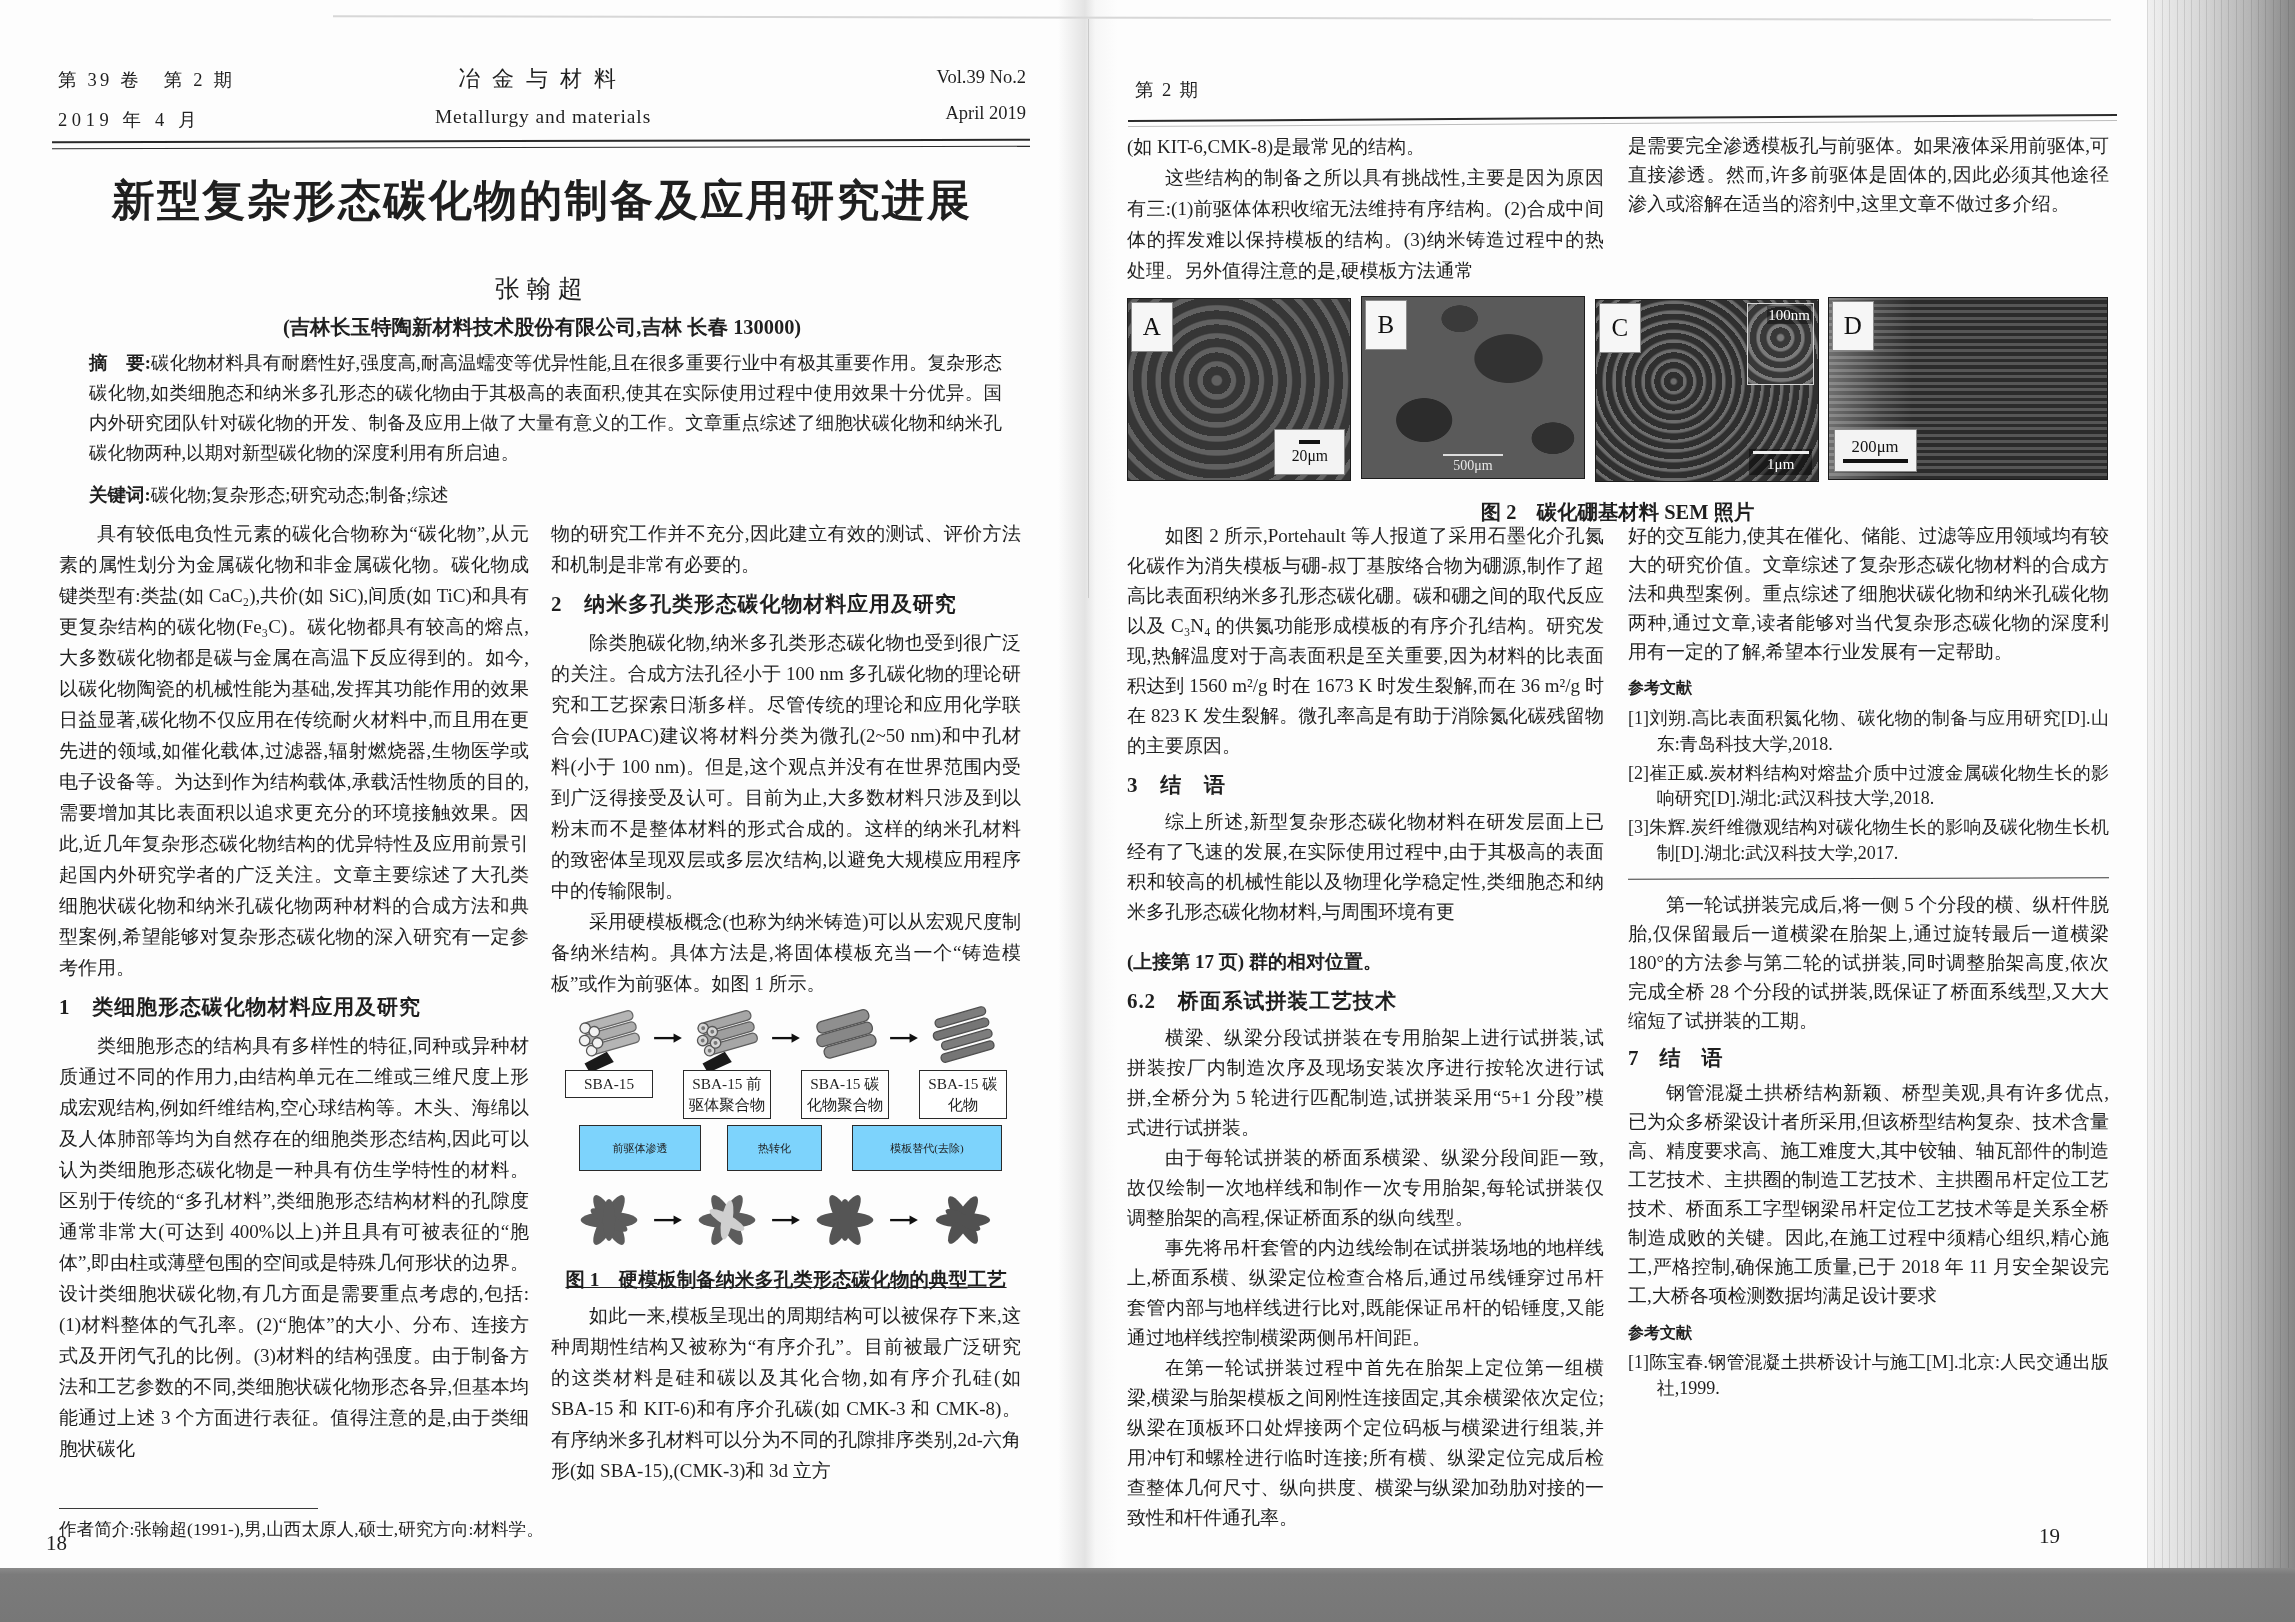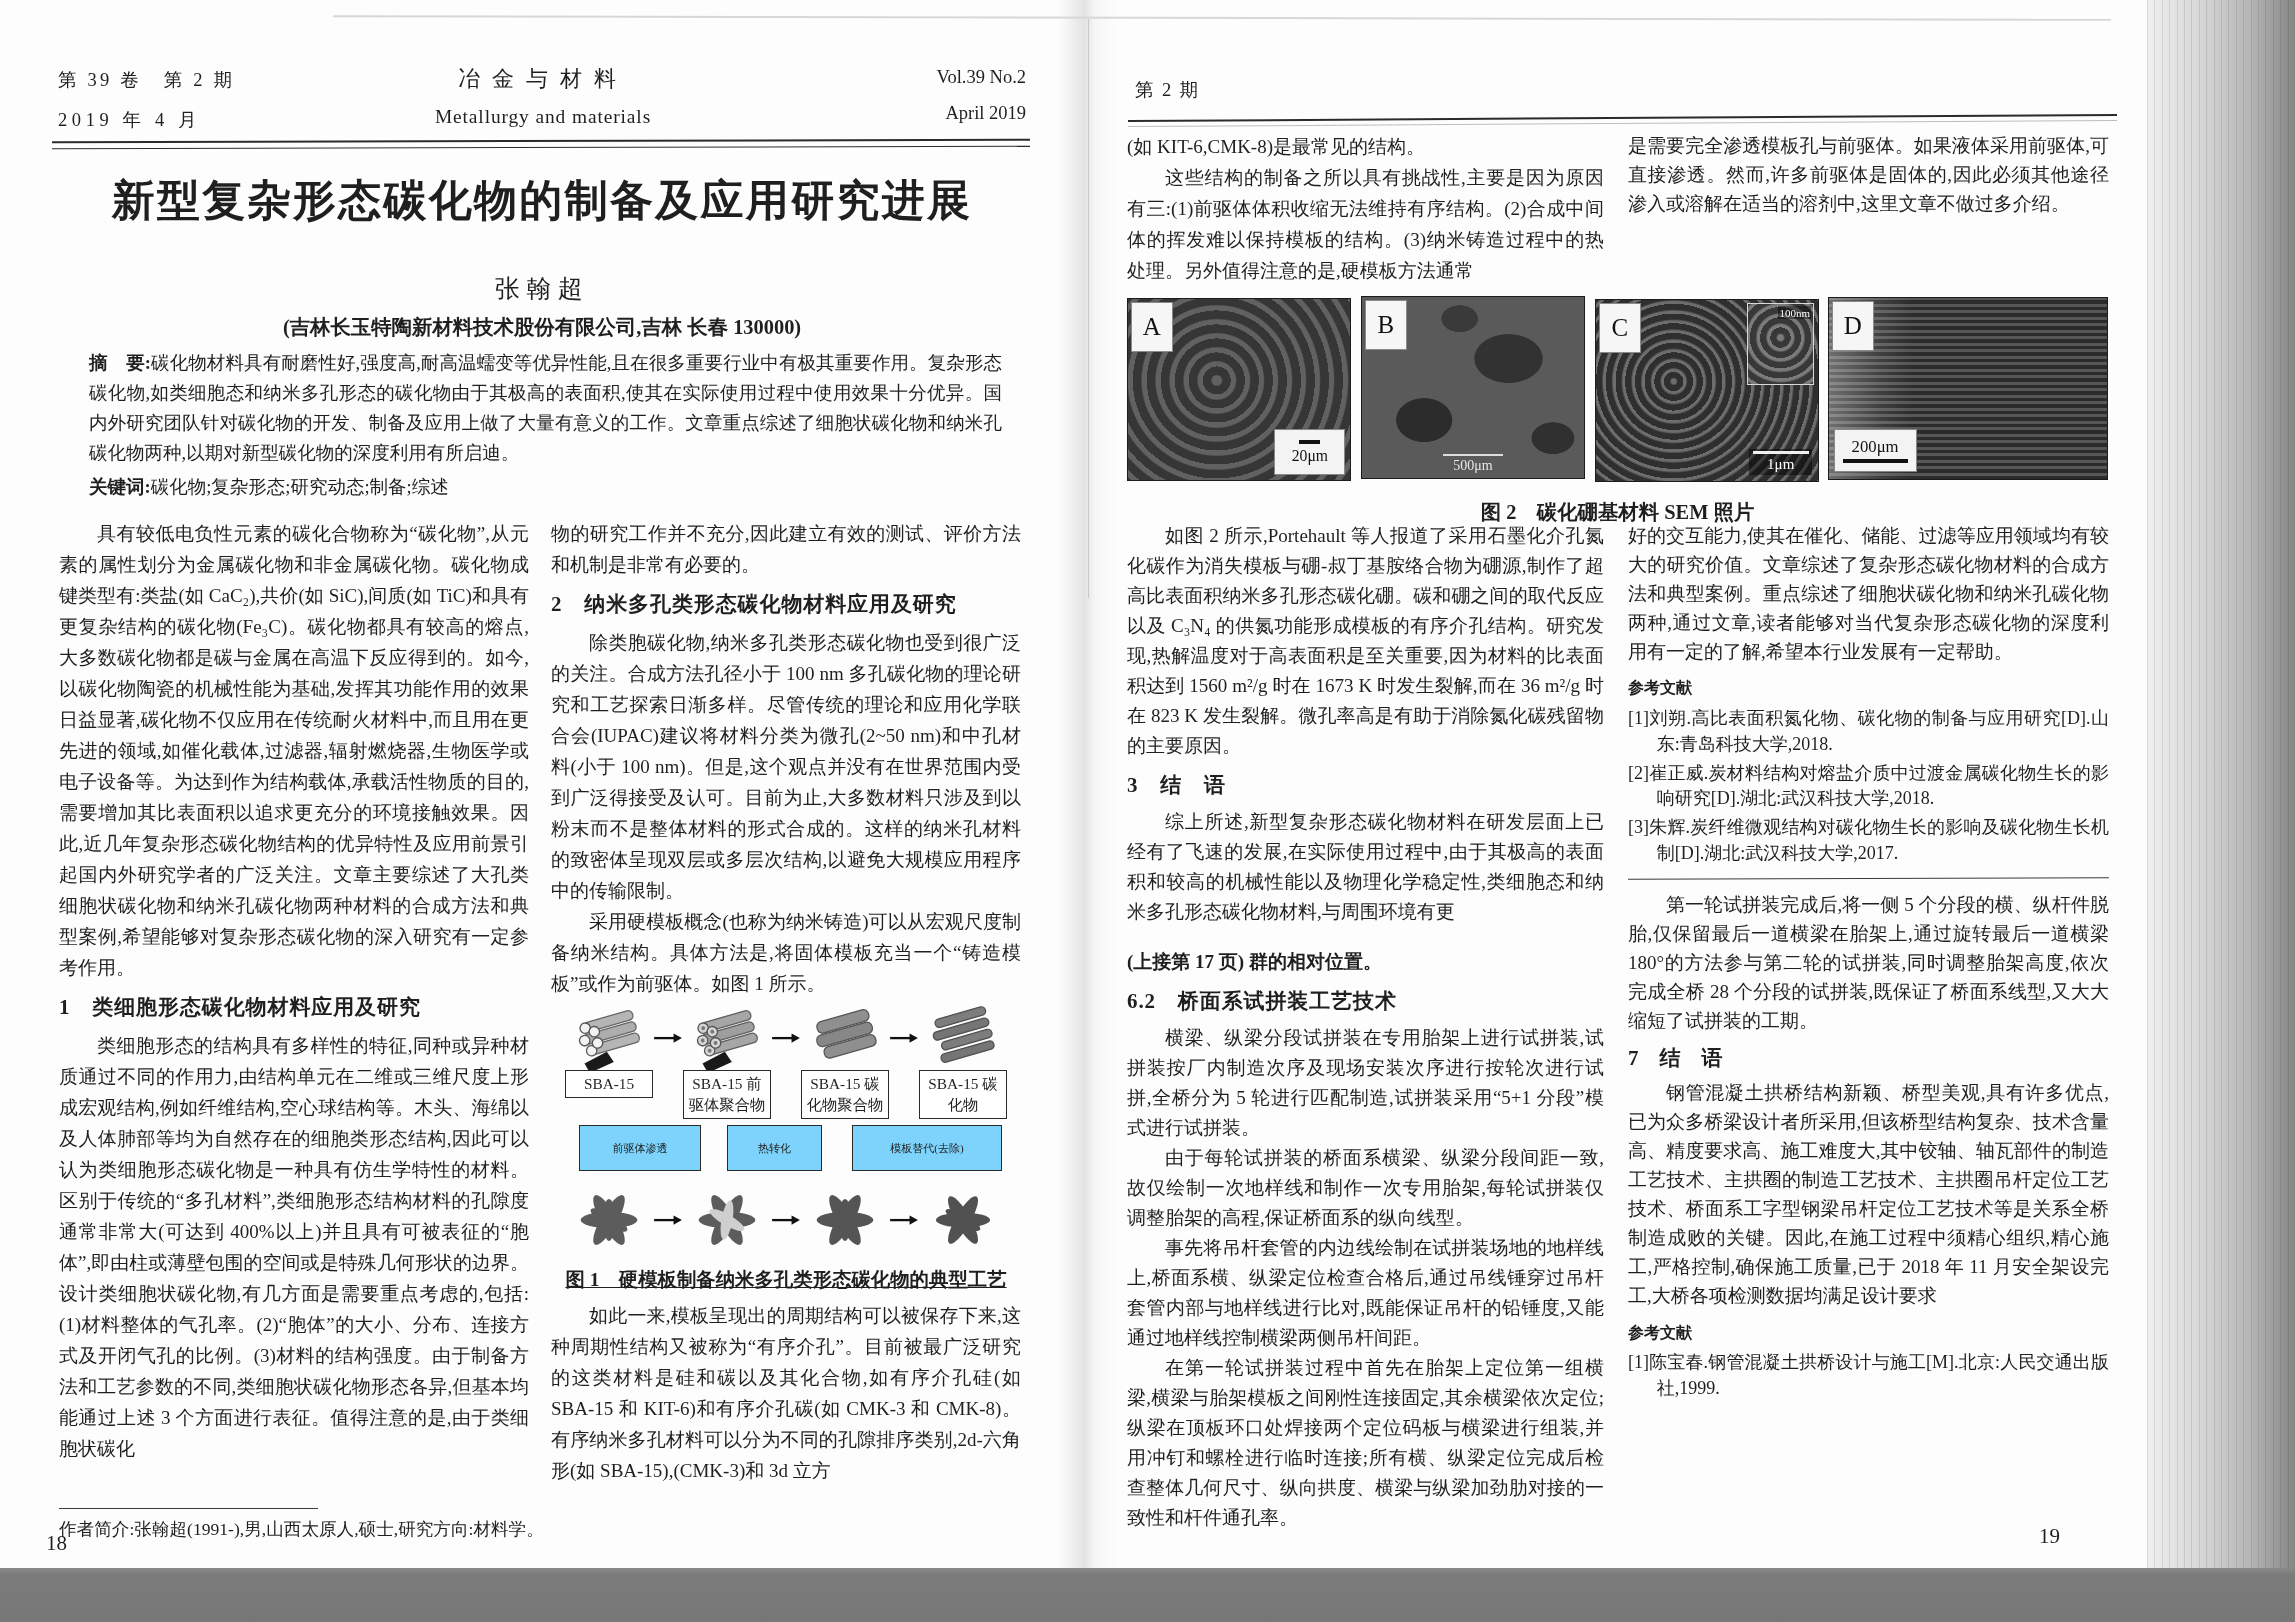--- a/index.html
+++ b/index.html
@@ -37,21 +37,21 @@
   .lp-h-center .en{font-size:19.4px;margin-top:12px;letter-spacing:0.9px;}
   .lp-h-right{position:absolute;right:1.9px;top:2.8px;text-align:right;}
   .lp-h-right div:last-child{margin-top:15.7px;}
   .rule-a{position:absolute;left:52px;top:140px;width:978px;height:2.3px;background:#2b2b2b;transform:rotate(-0.15deg);}
   .rule-b{position:absolute;left:52px;top:147px;width:978px;height:0.9px;background:#2b2b2b;transform:rotate(-0.15deg);}
   .lp-title{position:absolute;left:56px;top:172px;width:972px;text-align:center;
     font-size:43px;font-weight:bold;letter-spacing:2.3px;}
   .lp-author{position:absolute;left:56px;top:272px;width:972px;text-align:center;font-size:25px;letter-spacing:6.5px;}
   .lp-affil{position:absolute;left:56px;top:313px;width:972px;text-align:center;font-size:20.4px;font-weight:bold;}
   .lp-abstract{position:absolute;left:89px;top:348px;width:913px;font-size:18.5px;line-height:30px;}
-  .lp-abstract p+p{margin-top:4px;}
+  .lp-abstract p+p{margin-top:12px;}
   .col{position:absolute;font-size:19px;line-height:31px;}
   .lp-col1{left:59px;top:518px;width:470px;}
   .lp-col2{left:551px;top:518px;width:470px;}
   .col .heading{font-size:21px;margin:9.3px 0 6.5px 0;letter-spacing:0.9px;}
   .lp-footrule{position:absolute;left:59px;top:1508px;width:259px;height:1.4px;background:#3a3a3a;}
   .lp-footnote{position:absolute;left:59px;top:1517px;width:810px;font-size:17.6px;}
   .pagenum{position:absolute;font-size:21px;z-index:6;}
   .pn-left{left:46px;top:1531px;}
   .pn-right{left:2039px;top:1524px;}
   
@@ -102,21 +102,21 @@
   .scale-box .bar{background:#111;}
   .scaleA{right:4.6px;bottom:4.6px;width:69px;height:44px;font-size:15.7px;}
   .scaleA .bar{width:21px;height:3.7px;margin-bottom:2.8px;}
   .scaleB{position:absolute;left:50%;bottom:3.7px;transform:translateX(-50%);color:#e8e8e8;font-size:14px;text-align:center;}
   .scaleB .bar{width:60px;height:2.3px;background:#ddd;margin:0 auto 1.9px auto;}
   .scaleC{position:absolute;right:5.6px;bottom:5.6px;color:#fff;font-size:15px;text-align:center;
     background:rgba(0,0,0,0.45);padding:1.9px 3.7px;}
   .scaleC .bar{width:56px;height:3.2px;background:#eee;margin:0 auto 1.9px auto;}
   .insetC{position:absolute;top:3.7px;right:3.7px;width:65px;height:80px;border:0.9px solid #d8d8d8;
     background:repeating-radial-gradient(circle at 50% 42%, #7a7a7a 0 2.8px, #383838 4.6px 10.2px);}
-  .insetC .inset-scale{position:absolute;top:1.9px;right:1.9px;color:#fff;font-size:11px;background:rgba(0,0,0,0.4);padding:0.5px 1.4px;}
+  .insetC .inset-scale{position:absolute;top:1.9px;right:1.9px;color:#fff;font-size:15px;background:rgba(0,0,0,0.4);padding:0.5px 1.4px;}
   .scaleD{left:4.6px;bottom:7.4px;width:81px;height:41px;font-size:16.7px;}
   .scaleD .bar{width:65px;height:4.6px;margin-top:1.9px;}
   .fig2-caption{position:absolute;left:0;width:981px;top:202px;text-align:center;font-weight:bold;font-size:20.4px;}
 </style>
 </head>
 <body>
 
 <div class="book-edges"></div>
 <div class="spine-shadow"></div>
 <div class="spine-line"></div>

